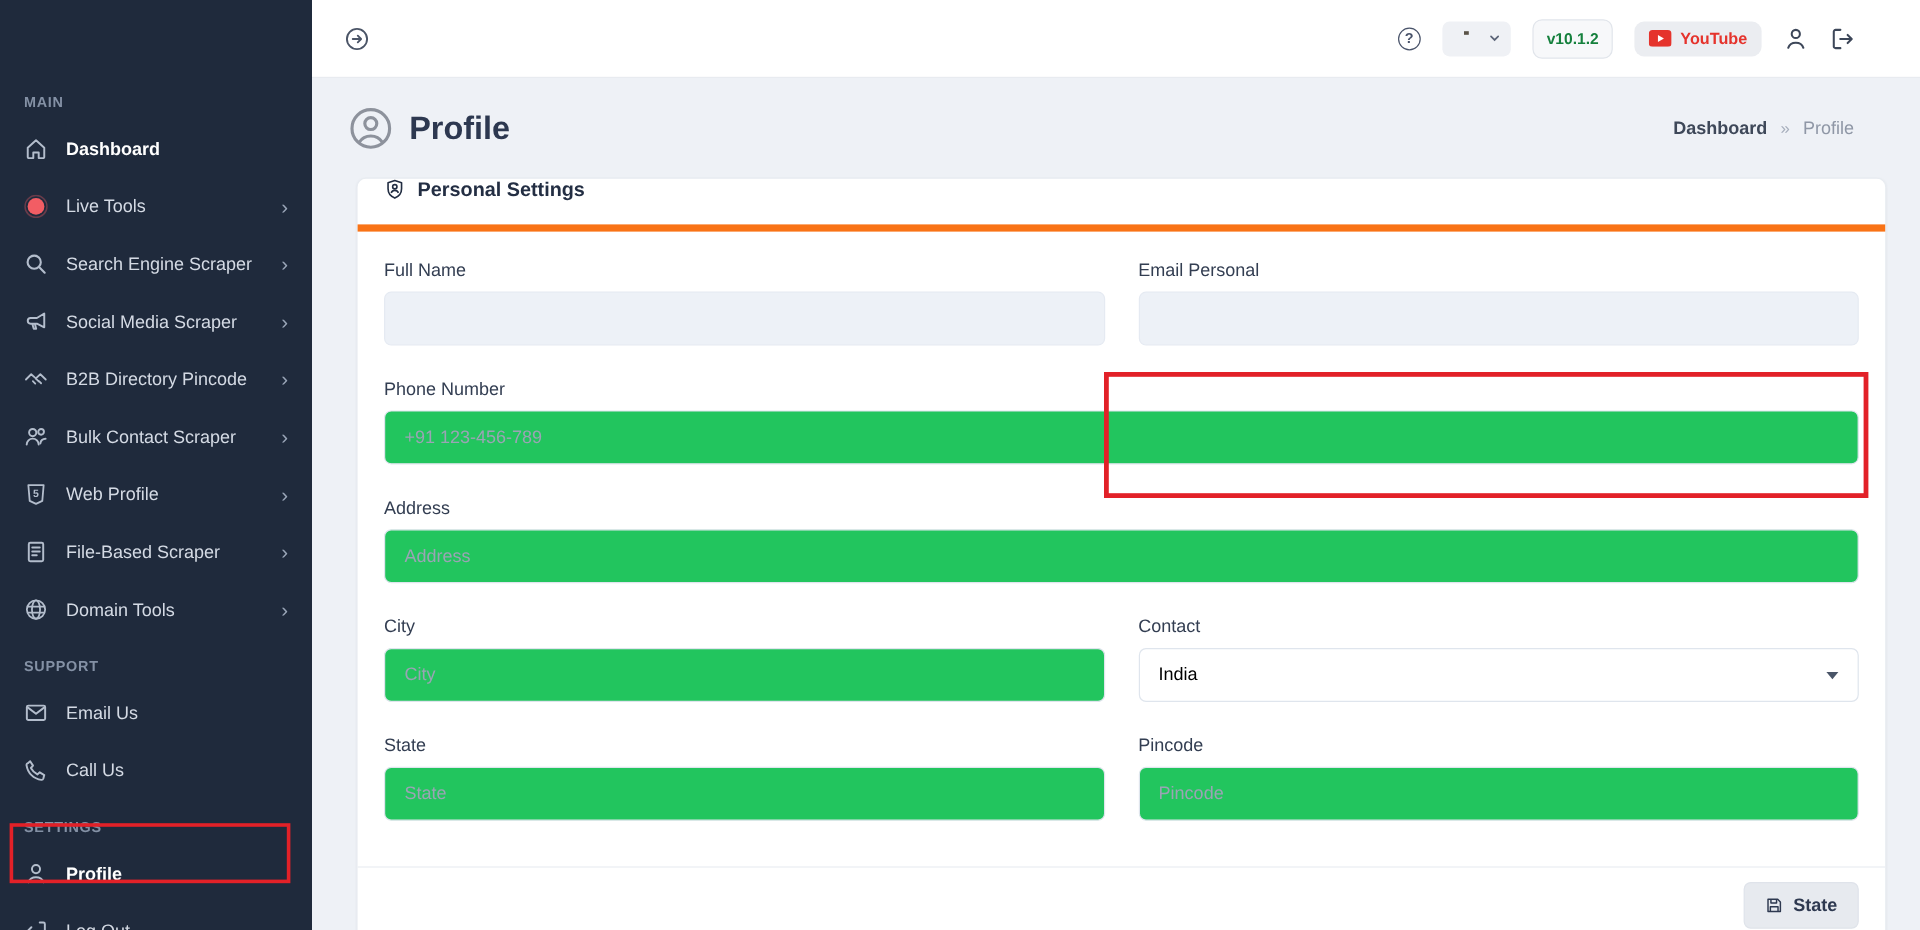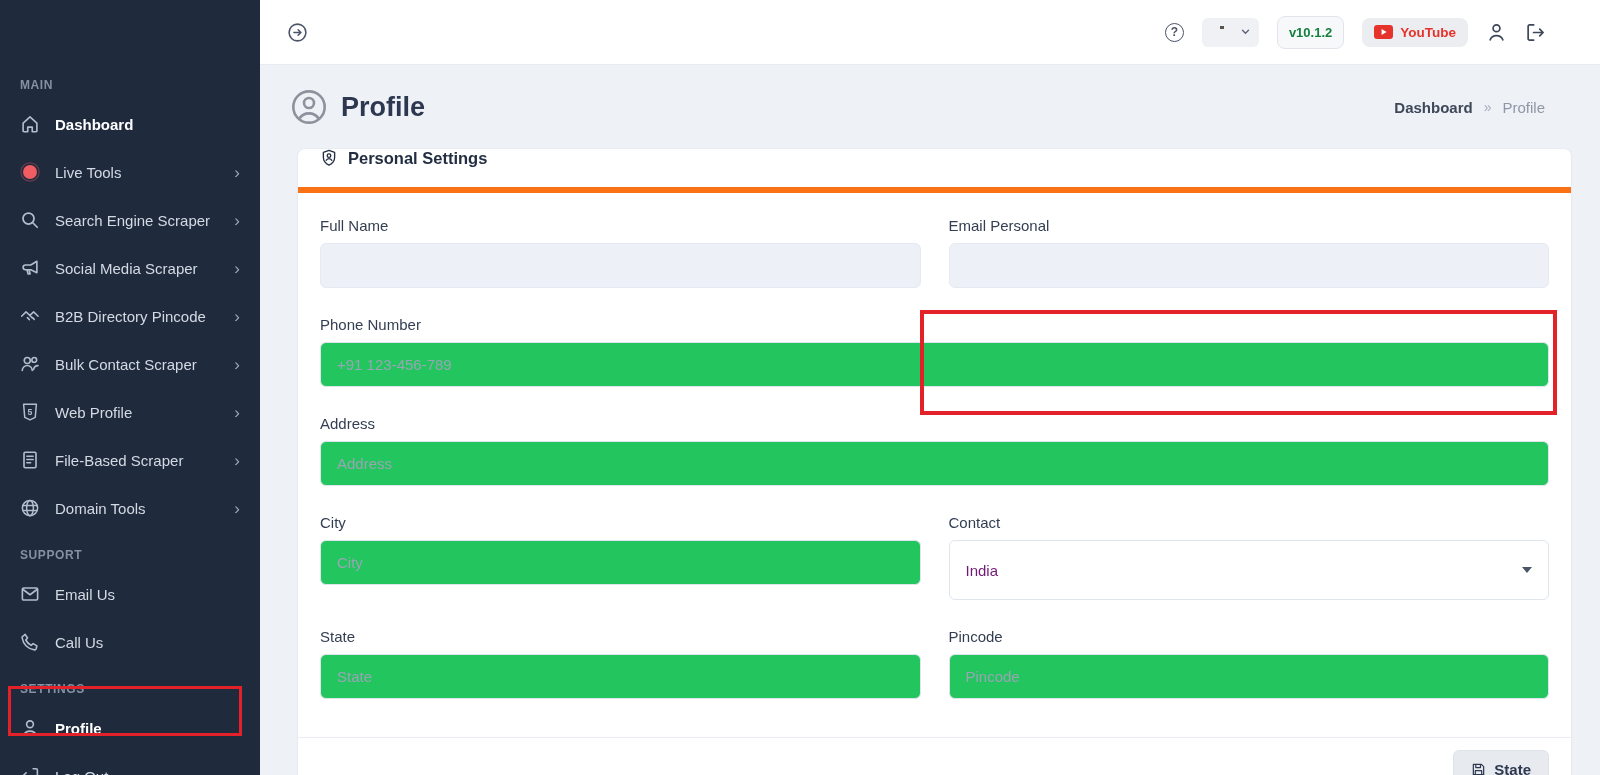--- a/index.html
+++ b/index.html
@@ -97,23 +97,23 @@
   }
   .inp::placeholder { color:#9aa4b4; opacity:1; }
   .inp.muted { background:#edf1f7; border-color:#e5eaf2; }
   .inp-wrap { position:relative; }
   .clear-x {
     position:absolute; right:15px; top:50%; transform:translateY(-50%);
     color:#e5484d; font-weight:700; font-size:15px; cursor:pointer; line-height:1;
     background:none; border:none; font-family:inherit;
   }
   .select {
-    height:60px; border:1px solid #dfe5ed; border-radius:6px; background:#fff;
+    height:45px; border:1px solid #dfe5ed; border-radius:6px; background:#fff;
     display:flex; align-items:center; justify-content:space-between;
-    padding:0 16px; font-size:15px; color:#701a75; cursor:pointer;text-align:center;
+    padding:0 16px; font-size:15px; color:#000000; cursor:pointer;text-align:center;
   }
   .sel-caret {
     width:0; height:0; border-left:5px solid transparent; border-right:5px solid transparent;
     border-top:6px solid #4a5568;
   }
   .card-foot {
     border-top:1px solid #e9edf2; padding:12px 22px;
     display:flex; justify-content:flex-end;
   }
   .save-btn {

